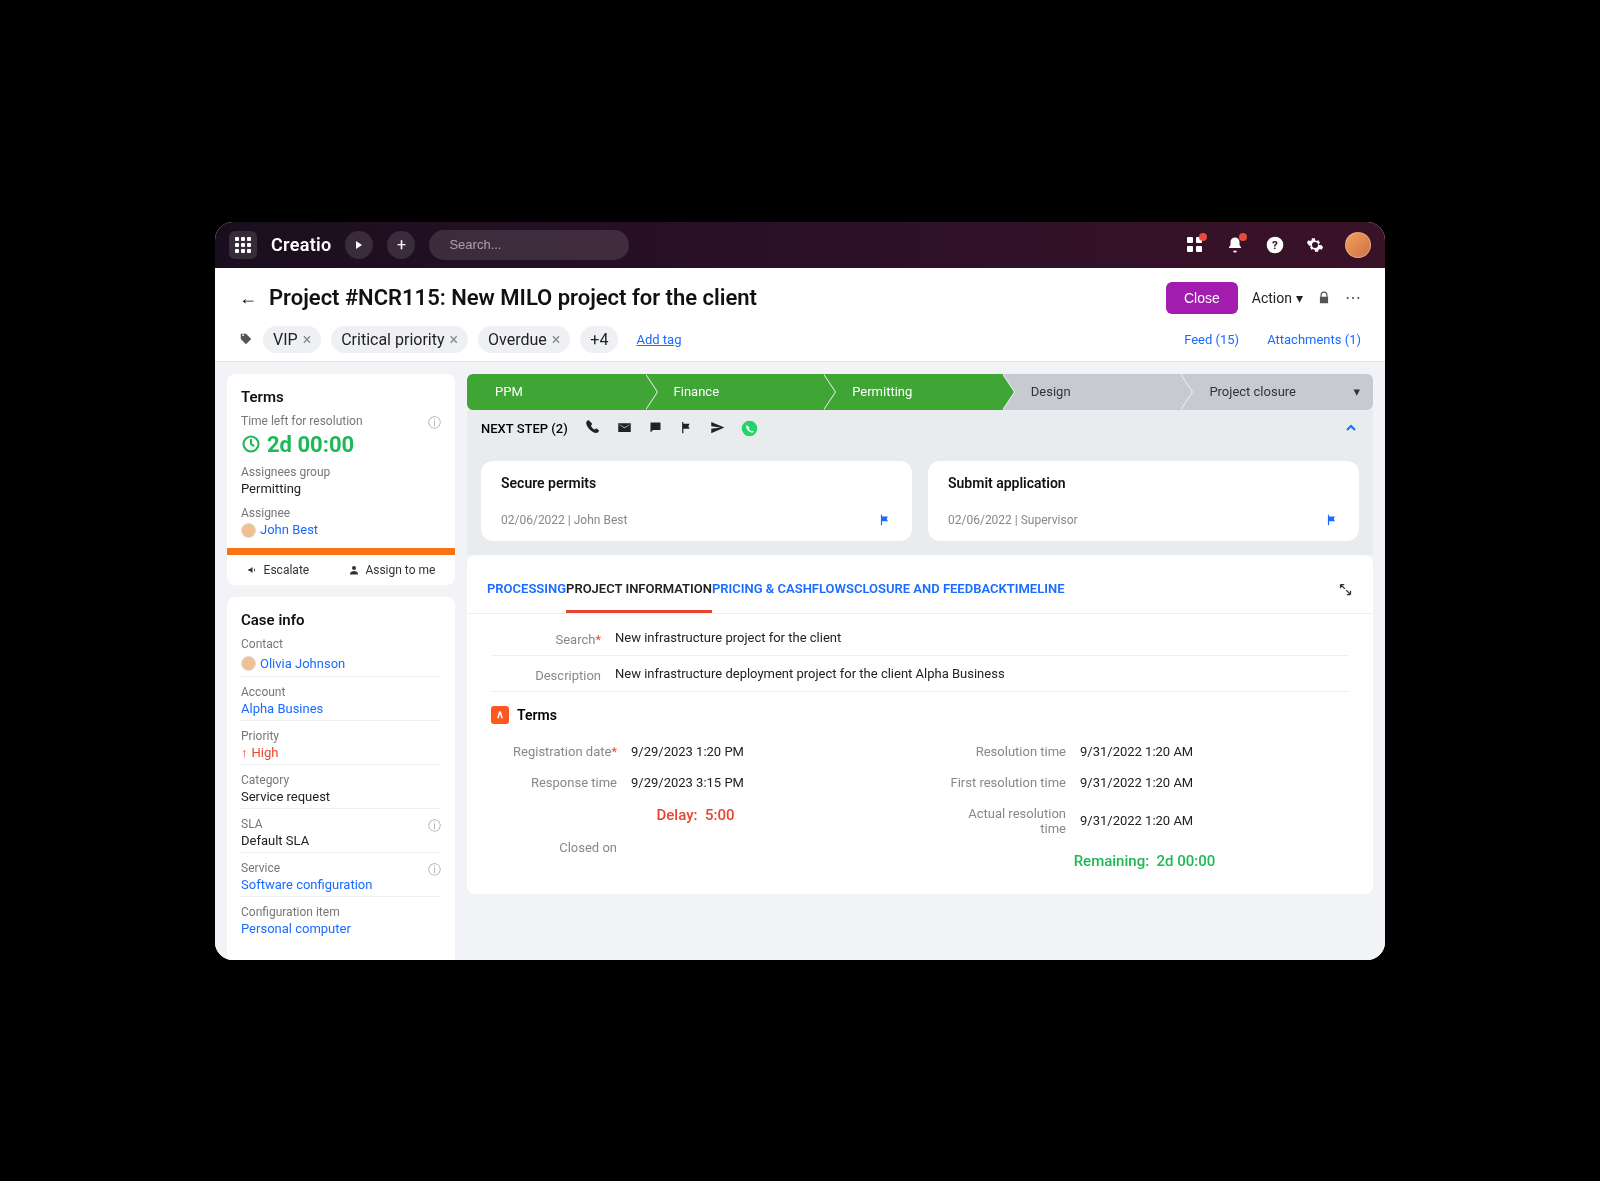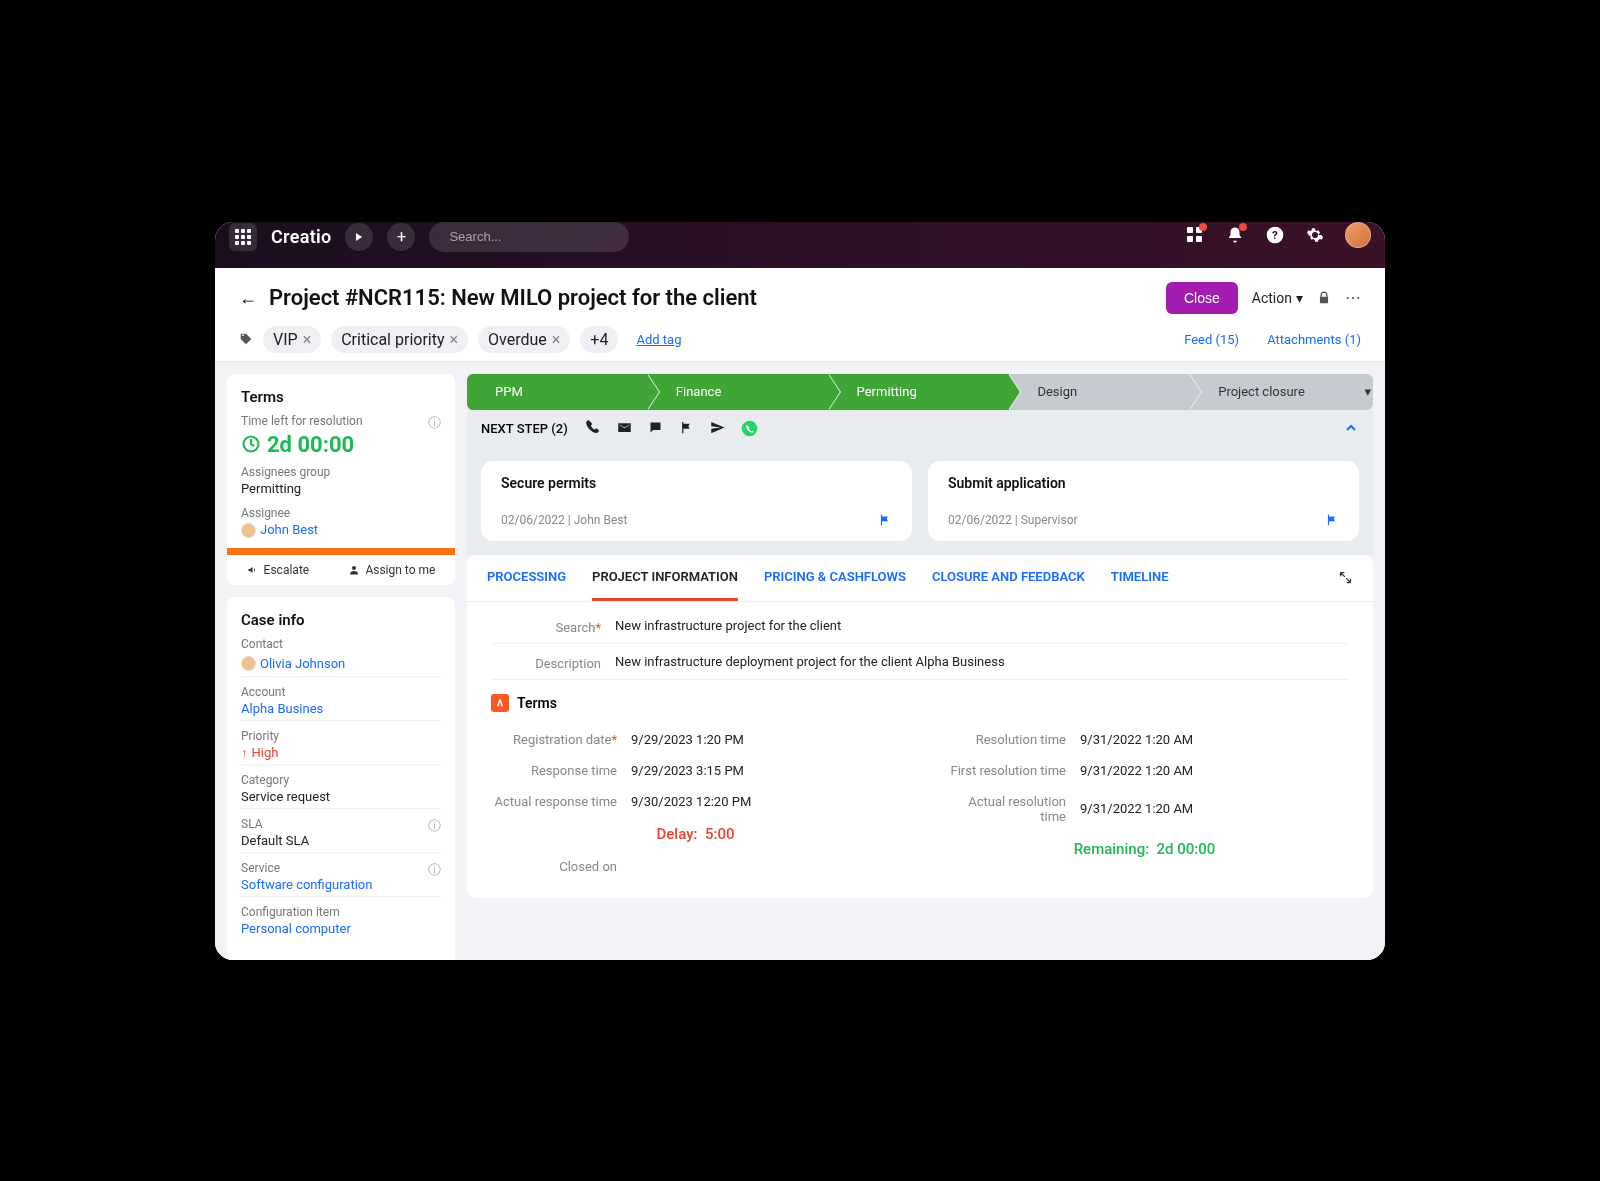--- a/index.html
+++ b/index.html
@@ -1,18 +1,18 @@
 <!DOCTYPE html>
 <html><head>
 <meta charset="utf-8">
 <style>
 * { box-sizing: border-box; margin: 0; padding: 0; }
 body { background: #000; font-family: -apple-system, BlinkMacSystemFont, 'Segoe UI', Roboto, sans-serif; display: flex; align-items: center; justify-content: center; height: 1181px; width: 1600px; }
 .window { width: 1170px; height: 738px; background: #fff; border-radius: 18px; overflow: hidden; display: flex; flex-direction: column; }
-.topbar { height: 46px; background: linear-gradient(90deg, #1a0e1e 0%, #2b1028 50%, #3a1228 100%); display: flex; align-items: flex-start; padding: 0 14px; gap: 10px; }
+.topbar { height: 46px; background: linear-gradient(90deg, #1a0e1e 0%, #2b1028 50%, #3a1228 100%); display: flex; align-items: center; padding: 0 14px; gap: 10px; }
 .topbar-left { display: flex; align-items: center; gap: 14px; }
 .apps-btn { width: 28px; height: 28px; background: rgba(255,255,255,0.12); border-radius: 6px; display: flex; align-items: center; justify-content: center; cursor: pointer; }
 .apps-grid { display:grid; grid-template-columns:repeat(3,4px); grid-template-rows:repeat(3,4px); gap:2px; }
 .apps-grid span { background:#fff; border-radius:1px; }
 .logo { color:#fff; font-weight:600; font-size:18px; letter-spacing:0.3px; }
 .circ-btn { width:28px; height:28px; border-radius:50%; background:rgba(255,255,255,0.12); display:flex; align-items:center; justify-content:center; color:#fff; cursor:pointer; }
 .search-wrap { background:rgba(255,255,255,0.12); border-radius:16px; height:30px; width:200px; display:flex; align-items:center; padding:0 12px; gap:8px; }
 .search-wrap input { background:transparent; border:none; outline:none; color:#fff; font-size:13px; flex:1; }
 .search-wrap input::placeholder { color:rgba(255,255,255,0.55); }
 .topbar-spacer { flex:1; }
@@ -54,36 +54,36 @@
 
 .main { flex:1; padding:12px 12px 12px 0; display:flex; flex-direction:column; gap:0; }
 .stages { display:flex; height:36px; border-radius:6px; overflow:hidden; }
 .stage { flex:1; display:flex; align-items:center; padding-left:28px; font-size:13px; color:#fff; position:relative; cursor:pointer; }
 .stage.green { background:#3fa535; }
 .stage.grey { background:#c7cbd1; color:#333; }
 .stage:not(:last-child)::after { content:''; position:absolute; right:-11px; top:0; border-left:12px solid; border-top:18px solid transparent; border-bottom:18px solid transparent; z-index:1; }
 .stage.green::after { border-left-color:#3fa535; }
 .stage.grey::after { border-left-color:#c7cbd1; }
 .stage:not(:first-child)::before { content:''; position:absolute; left:0; top:0; border-left:12px solid #f1f3f6; border-top:18px solid transparent; border-bottom:18px solid transparent; }
-.stage.last { display:flex; justify-content:space-between; padding-right:2px; }
+.stage.last { display:flex; justify-content:space-between; padding-right:13px; }
 
 .nextstep-bar { background:#e9ecef; padding:10px 14px; display:flex; align-items:center; gap:18px; font-size:13px; margin-top:0;}
 .nextstep-bar .ns-label { font-weight:500; text-transform:uppercase; }
 .ns-icons { display:flex; gap:16px; }
 .ns-icons span { cursor:pointer; color:#222; }
 .ns-collapse { margin-left:auto; color:#1a6bff; cursor:pointer; }
 
 .step-cards { display:flex; gap:16px; padding:14px; background:#e9ecef;}
 .step-card { flex:1; background:#ffffff; border-radius:12px; padding:14px 20px; }
 .step-card h4 { font-size:14px; font-weight:600; color:#111; margin-bottom:22px; }
 .step-meta { font-size:12px; color:#888; display:flex; justify-content:space-between; align-items:center; }
 .flag-blue { color:#1a6bff; cursor:pointer; }
 
 .tabs-panel { background:#fff; border-radius:8px; margin-top:0; }
-.tabs { display:flex; gap:26px; padding:0 20px; border-bottom:1px solid #eee; overflow:hidden; position:relative;}
+.tabs { display:flex; padding:0 20px; border-bottom:1px solid #eee; overflow:hidden; position:relative;margin-top:12px;}
 .tab { padding:14px 0; font-size:13px; font-weight:600; color:#1a6bff; cursor:pointer; white-space:nowrap; }
 .tab.active { color:#222; border-bottom:3px solid #e7452f; }
 .expand-ico { margin-left:auto; color:#555; cursor:pointer; align-self:center; }
 
 .form-section { padding:16px 24px; }
 .form-row { display:flex; align-items:flex-start; margin-bottom:10px; border-bottom:1px solid #f0f0f0; padding-bottom:8px;}
 .form-label { width:124px; text-align:right; font-size:13px; color:#888; padding-right:14px; padding-top:2px; }
 .form-label .req { color:#e74c3c; }
 .form-value { font-size:13px; color:#222; flex:1; }
 .section-title { display:flex; align-items:center; gap:8px; font-size:14px; font-weight:600; margin:14px 0 12px; }
@@ -391,24 +391,20 @@
           <div class="terms-grid">
             <div>
               <div class="term-row">
                   <div class="term-label"><span>Registration date</span><span class="req" style="color:#e74c3c">*</span></div>
                   <div class="term-value">9/29/2023 1:20 PM</div>
                 </div>
               <div class="term-row">
                   <div class="term-label">Response time</div>
                   <div class="term-value">9/29/2023 3:15 PM</div>
                 </div>
-              <div class="term-row">
-                  <div class="term-label">Actual response time</div>
-                  <div class="term-value">9/30/2023 12:20 PM</div>
-                </div>
               <div class="delay"><span>Delay:</span>&nbsp;&nbsp;<span>5:00</span></div>
               <div class="term-row">
                   <div class="term-label">Closed on</div>
                   <div class="term-value"></div>
                 </div>
             </div>
             <div>
               <div class="term-row">
                   <div class="term-label">Resolution time</div>
                   <div class="term-value">9/31/2022 1:20 AM</div>

